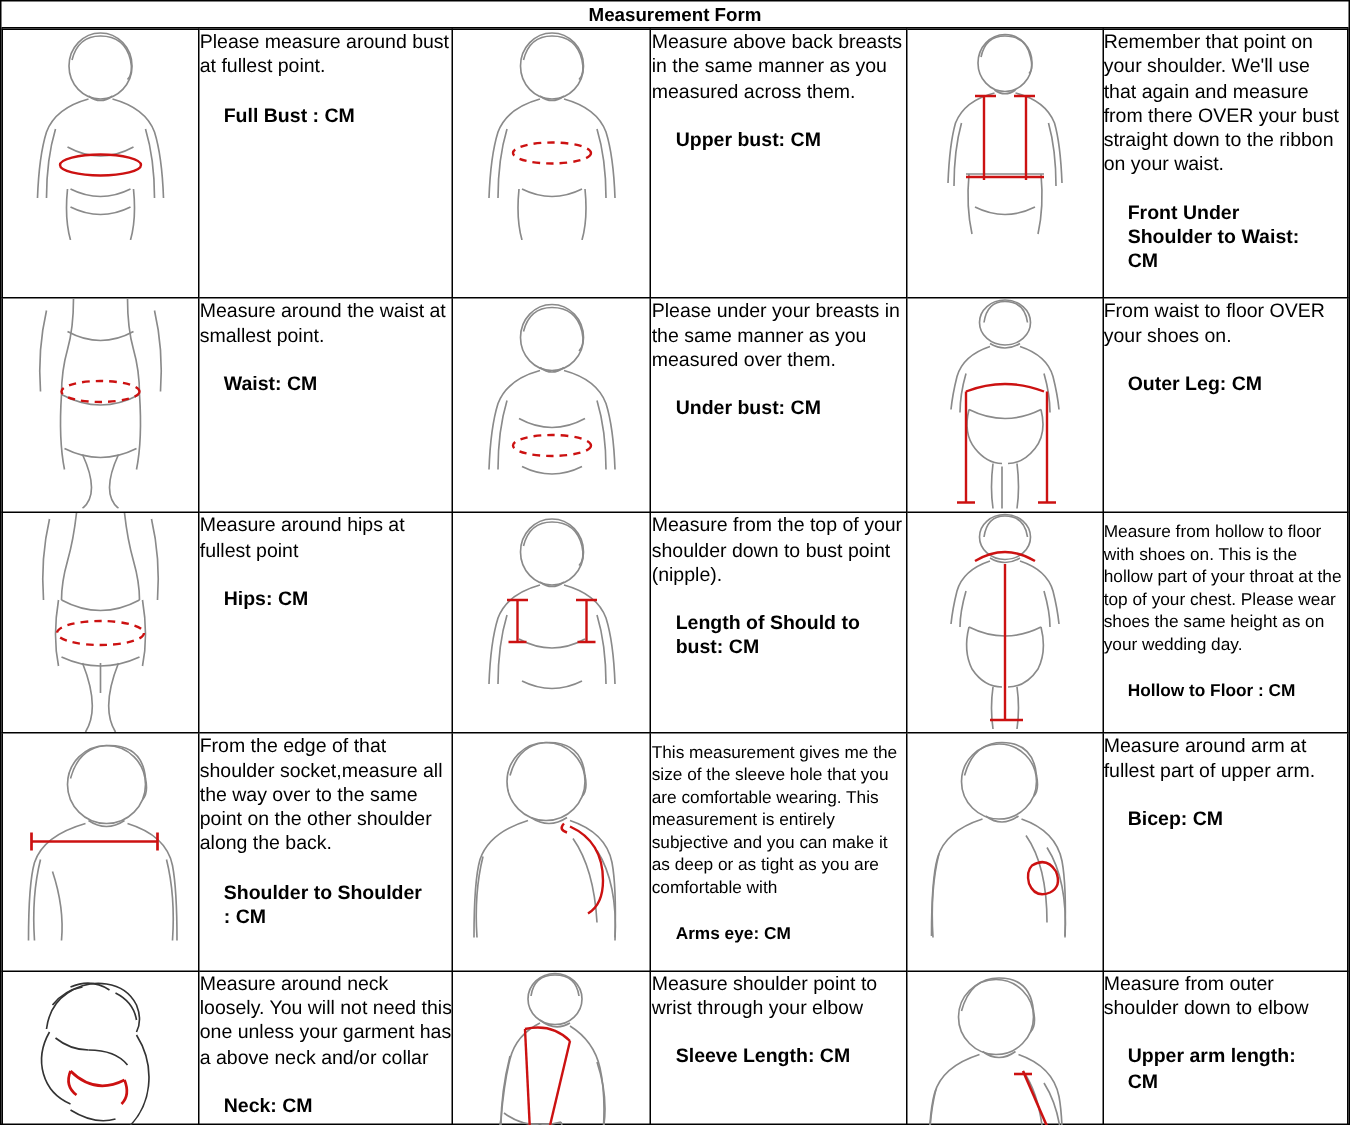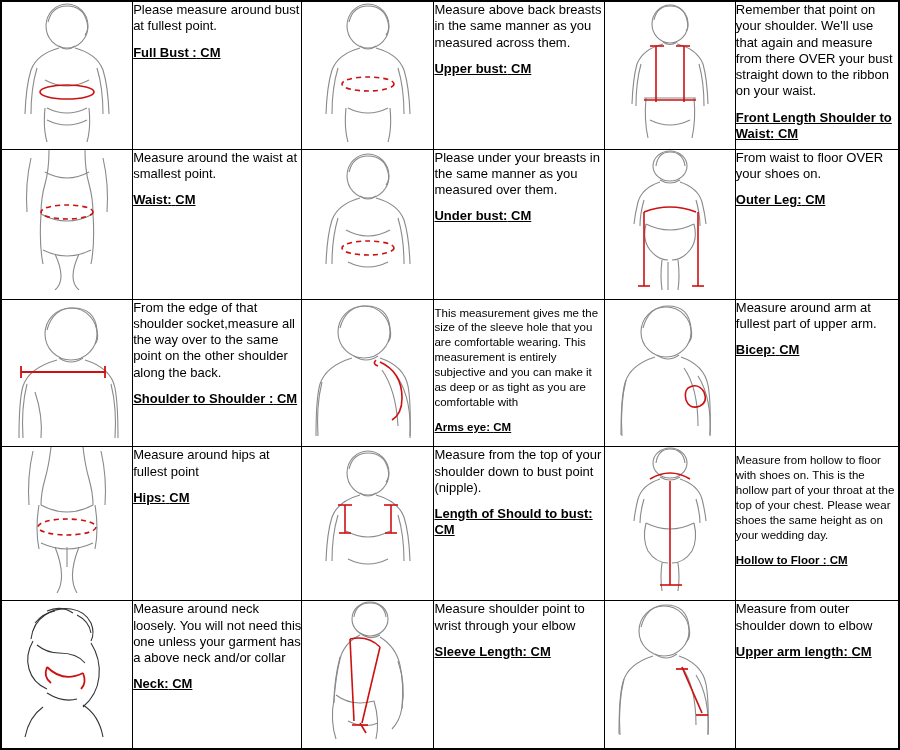--- a/index.html
+++ b/index.html
@@ -56,41 +56,41 @@
   td.txt.small {
     font-size: 11.5px;
     line-height: 1.3;
     padding-top: 6px;
   }
   .desc {
     margin: 0 0 10px 0;
   }
   .label {
     font-weight: bold;
-    margin: 0;
-    text-decoration: underline;
+    margin: 16px;
   }
   .label .cm {
     font-weight: bold;
   }
   
   col.c1 { width: 131px; }
   col.c2 { width: 169px; }
   col.c3 { width: 132px; }
   col.c4 { width: 170px; }
   col.c5 { width: 131px; }
   col.c6 { width: 163px; }
   svg { display: block; margin: 0 auto; }
   .fig-wrap { display:flex; align-items:center; justify-content:center; height:100%; }
 </style>
 </head>
 <body>
 
 <div class="page">
 
+  <div class="title-bar">Measurement Form</div>
 
   <table class="grid">
     <colgroup>
       <col class="c1">
         <col class="c2">
         <col class="c3">
         <col class="c4">
         <col class="c5">
         <col class="c6">
     </colgroup>
@@ -170,21 +170,21 @@
             <path d="M74 44 L74 100"></path>
             <path d="M40 44 h14"></path>
             <path d="M66 44 h14"></path>
             <path d="M34 98 h52"></path>
           </g>
         </svg>
         </div>
       </td>
       <td class="txt">
         <p class="desc">Remember that point on your shoulder. We'll use that again and measure from there OVER your bust straight down to the ribbon on your waist.</p>
-        <p class="label"><span>Front Length Shoulder to Waist:</span> <span class="cm">CM</span></p>
+        <p class="label"><span>Front Under Shoulder to Waist:</span> <span class="cm">CM</span></p>
       </td>
     </tr>
 
     <tr>
       <td class="fig">
         <div class="fig-wrap">
         <svg width="120" height="140" viewBox="0 0 120 140">
           <g fill="none" stroke="#8a8a8a" stroke-width="1.1">
             <path d="M42 0 q0 20 -4 34 q-4 14 -4 30"></path>
             <path d="M78 0 q0 20 4 34 q4 14 4 30"></path>
@@ -262,95 +262,20 @@
       </td>
       <td class="txt">
         <p class="desc">From waist to floor OVER your shoes on.</p>
         <p class="label"><span>Outer Leg:</span> <span class="cm">CM</span></p>
       </td>
     </tr>
 
     <tr>
       <td class="fig">
         <div class="fig-wrap">
-        <svg width="124" height="140" viewBox="0 0 124 140">
-          <g fill="none" stroke="#8a8a8a" stroke-width="1.1">
-            <ellipse cx="66" cy="34" rx="26" ry="26"></ellipse>
-            <path d="M42 30 q6 -22 26 -22 q22 0 24 22 q2 10 -2 14"></path>
-            <path d="M54 58 q12 8 24 0"></path>
-            <path d="M52 60 q-28 8 -34 26 q-4 14 -4 52"></path>
-            <path d="M80 60 q26 8 30 28 q3 16 3 50"></path>
-            <path d="M22 84 q-6 24 -4 54"></path>
-            <path d="M106 84 q6 24 4 54"></path>
-            <path d="M30 92 q8 24 6 46"></path>
-          </g>
-          <g fill="none" stroke="#cc1111" stroke-width="1.8">
-            <path d="M16 72 L100 72"></path>
-            <path d="M16 66 v12"></path>
-            <path d="M100 66 v12"></path>
-          </g>
-        </svg>
-        </div>
-      </td>
-      <td class="txt">
-        <p class="desc">From the edge of that shoulder socket,measure all the way over to the same point on the other shoulder along the back.</p>
-        <p class="label"><span>Shoulder to Shoulder :</span> <span class="cm">CM</span></p>
-      </td>
-      <td class="fig">
-        <div class="fig-wrap">
-        <svg width="124" height="140" viewBox="0 0 124 140">
-          <g fill="none" stroke="#8a8a8a" stroke-width="1.1">
-            <ellipse cx="58" cy="32" rx="26" ry="26"></ellipse>
-            <path d="M34 28 q6 -22 26 -22 q22 0 24 22 q2 10 -2 14"></path>
-            <path d="M48 56 q12 8 24 0"></path>
-            <path d="M46 58 q-26 8 -32 26 q-4 14 -4 52"></path>
-            <path d="M74 58 q24 8 28 28 q3 16 2 50"></path>
-            <path d="M16 82 q-6 24 -4 54"></path>
-            <path d="M92 78 q14 22 12 60"></path>
-            <path d="M76 70 q14 20 16 56"></path>
-          </g>
-          <g fill="none" stroke="#cc1111" stroke-width="1.6">
-            <path d="M74 62 q22 10 22 36 q0 16 -10 22"></path>
-            <path d="M70 60 q-4 4 2 6"></path>
-          </g>
-        </svg>
-        </div>
-      </td>
-      <td class="txt small">
-        <p class="desc">This measurement gives me the size of the sleeve hole that you are comfortable wearing. This measurement is entirely subjective and you can make it as deep or as tight as you are comfortable with</p>
-        <p class="label"><span>Arms eye:</span> <span class="cm">CM</span></p>
-      </td>
-      <td class="fig">
-        <div class="fig-wrap">
-        <svg width="120" height="140" viewBox="0 0 120 140">
-          <g fill="none" stroke="#8a8a8a" stroke-width="1.1">
-            <ellipse cx="56" cy="32" rx="25" ry="25"></ellipse>
-            <path d="M33 28 q6 -22 25 -22 q21 0 23 22 q2 10 -2 14"></path>
-            <path d="M47 55 q11 8 22 0"></path>
-            <path d="M45 57 q-25 8 -30 26 q-4 14 -4 52"></path>
-            <path d="M71 57 q23 8 27 28 q3 16 2 50"></path>
-            <path d="M16 80 q-6 24 -4 56"></path>
-            <path d="M88 76 q14 22 12 60"></path>
-            <path d="M74 68 q14 20 14 58"></path>
-          </g>
-          <g fill="none" stroke="#cc1111" stroke-width="1.6">
-            <path d="M78 88 q10 -6 16 4 q4 10 -4 14 q-10 4 -14 -6 q-2 -8 2 -12 z"></path>
-          </g>
-        </svg>
-        </div>
-      </td>
-      <td class="txt">
-        <p class="desc">Measure around arm at fullest part of upper arm.</p>
-        <p class="label"><span>Bicep:</span> <span class="cm">CM</span></p>
-      </td>
-    </tr>
-
-    <tr>
-      <td class="fig">
-        <div class="fig-wrap">
         <svg width="120" height="146" viewBox="0 0 120 146">
           <g fill="none" stroke="#8a8a8a" stroke-width="1.1">
             <path d="M44 0 q-2 18 -6 32 q-4 14 -4 26"></path>
             <path d="M76 0 q2 18 6 32 q4 14 4 26"></path>
             <path d="M26 4 q-6 26 -4 54"></path>
             <path d="M94 4 q6 26 4 54"></path>
             <path d="M34 58 q26 14 52 0"></path>
             <path d="M32 58 q-4 24 0 44"></path>
             <path d="M88 58 q4 24 0 44"></path>
             <path d="M34 96 q26 12 52 0"></path>
@@ -418,20 +343,95 @@
             <path d="M40 32 q20 -12 40 0"></path>
             <path d="M60 34 L60 138"></path>
             <path d="M50 138 h22"></path>
           </g>
         </svg>
         </div>
       </td>
       <td class="txt small">
         <p class="desc">Measure from hollow to floor with shoes on. This is the hollow part of your throat at the top of your chest. Please wear shoes the same height as on your wedding day.</p>
         <p class="label"><span>Hollow to Floor :</span> <span class="cm">CM</span></p>
+      </td>
+    </tr>
+
+    <tr>
+      <td class="fig">
+        <div class="fig-wrap">
+        <svg width="124" height="140" viewBox="0 0 124 140">
+          <g fill="none" stroke="#8a8a8a" stroke-width="1.1">
+            <ellipse cx="66" cy="34" rx="26" ry="26"></ellipse>
+            <path d="M42 30 q6 -22 26 -22 q22 0 24 22 q2 10 -2 14"></path>
+            <path d="M54 58 q12 8 24 0"></path>
+            <path d="M52 60 q-28 8 -34 26 q-4 14 -4 52"></path>
+            <path d="M80 60 q26 8 30 28 q3 16 3 50"></path>
+            <path d="M22 84 q-6 24 -4 54"></path>
+            <path d="M106 84 q6 24 4 54"></path>
+            <path d="M30 92 q8 24 6 46"></path>
+          </g>
+          <g fill="none" stroke="#cc1111" stroke-width="1.8">
+            <path d="M16 72 L100 72"></path>
+            <path d="M16 66 v12"></path>
+            <path d="M100 66 v12"></path>
+          </g>
+        </svg>
+        </div>
+      </td>
+      <td class="txt">
+        <p class="desc">From the edge of that shoulder socket,measure all the way over to the same point on the other shoulder along the back.</p>
+        <p class="label"><span>Shoulder to Shoulder :</span> <span class="cm">CM</span></p>
+      </td>
+      <td class="fig">
+        <div class="fig-wrap">
+        <svg width="124" height="140" viewBox="0 0 124 140">
+          <g fill="none" stroke="#8a8a8a" stroke-width="1.1">
+            <ellipse cx="58" cy="32" rx="26" ry="26"></ellipse>
+            <path d="M34 28 q6 -22 26 -22 q22 0 24 22 q2 10 -2 14"></path>
+            <path d="M48 56 q12 8 24 0"></path>
+            <path d="M46 58 q-26 8 -32 26 q-4 14 -4 52"></path>
+            <path d="M74 58 q24 8 28 28 q3 16 2 50"></path>
+            <path d="M16 82 q-6 24 -4 54"></path>
+            <path d="M92 78 q14 22 12 60"></path>
+            <path d="M76 70 q14 20 16 56"></path>
+          </g>
+          <g fill="none" stroke="#cc1111" stroke-width="1.6">
+            <path d="M74 62 q22 10 22 36 q0 16 -10 22"></path>
+            <path d="M70 60 q-4 4 2 6"></path>
+          </g>
+        </svg>
+        </div>
+      </td>
+      <td class="txt small">
+        <p class="desc">This measurement gives me the size of the sleeve hole that you are comfortable wearing. This measurement is entirely subjective and you can make it as deep or as tight as you are comfortable with</p>
+        <p class="label"><span>Arms eye:</span> <span class="cm">CM</span></p>
+      </td>
+      <td class="fig">
+        <div class="fig-wrap">
+        <svg width="120" height="140" viewBox="0 0 120 140">
+          <g fill="none" stroke="#8a8a8a" stroke-width="1.1">
+            <ellipse cx="56" cy="32" rx="25" ry="25"></ellipse>
+            <path d="M33 28 q6 -22 25 -22 q21 0 23 22 q2 10 -2 14"></path>
+            <path d="M47 55 q11 8 22 0"></path>
+            <path d="M45 57 q-25 8 -30 26 q-4 14 -4 52"></path>
+            <path d="M71 57 q23 8 27 28 q3 16 2 50"></path>
+            <path d="M16 80 q-6 24 -4 56"></path>
+            <path d="M88 76 q14 22 12 60"></path>
+            <path d="M74 68 q14 20 14 58"></path>
+          </g>
+          <g fill="none" stroke="#cc1111" stroke-width="1.6">
+            <path d="M78 88 q10 -6 16 4 q4 10 -4 14 q-10 4 -14 -6 q-2 -8 2 -12 z"></path>
+          </g>
+        </svg>
+        </div>
+      </td>
+      <td class="txt">
+        <p class="desc">Measure around arm at fullest part of upper arm.</p>
+        <p class="label"><span>Bicep:</span> <span class="cm">CM</span></p>
       </td>
     </tr>
 
     <tr>
       <td class="fig">
         <div class="fig-wrap">
         <svg width="120" height="138" viewBox="0 0 120 138">
           <g fill="none" stroke="#333333" stroke-width="1.1">
             <path d="M24 38 q2 -16 14 -24 q12 -8 26 -6 q14 2 20 14 q4 10 0 18"></path>
             <path d="M28 22 q8 -10 20 -12"></path>

